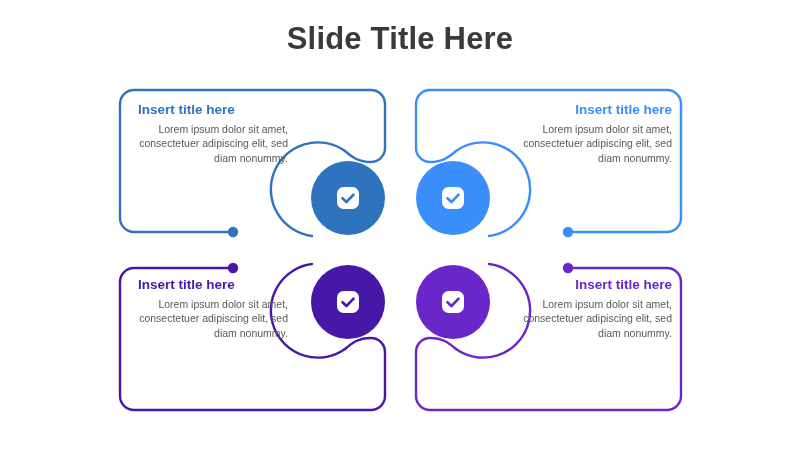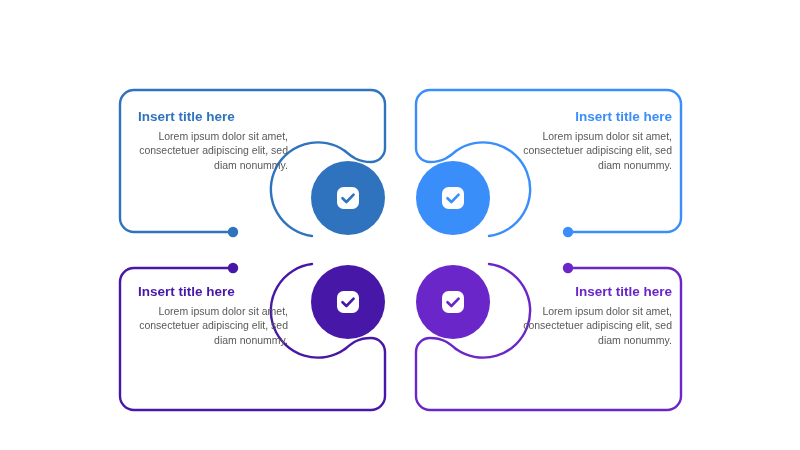--- a/index.html
+++ b/index.html
@@ -39,21 +39,21 @@
     width: 800px;
     height: 450px;
     overflow: visible;
   }
   .text-block {
     position: absolute;
   }
   .panel-title {
     font-size: 13.5px;
     font-weight: bold;
-    margin: 8px 0 4px 0;
+    margin: 1px 0 4px 0;
     line-height: 1.15;
     font-family: "Liberation Sans", sans-serif;
   }
   .panel-body {
     font-size: 10.5px;
     color: #595959;
     line-height: 1.42;
     margin: 0;
     font-family: "Liberation Sans", sans-serif;
     text-align: right;
@@ -65,20 +65,21 @@
   #text-br { left: 522px; top: 276px; width: 150px; text-align: right; }
 
   .check-badge-rect { fill: #ffffff; }
   .check-mark { fill: none; stroke-width: 2.6; stroke-linecap: round; stroke-linejoin: round; }
 </style>
 </head>
 <body>
 
 <div id="slide" style="background: rgb(255, 255, 255);">
 
+  <div id="slide-title" style="color: rgb(58, 58, 58);">Slide Title Here</div>
 
   <svg class="vector-layer" viewBox="0 0 800 450" xmlns="http://www.w3.org/2000/svg">
 
     <g>
 
       <path d="M 233 232 L 134 232 A 14 14 0 0 1 120 218 L 120 104
                A 14 14 0 0 1 134 90 L 371 90
                A 14 14 0 0 1 385 104 L 385 148
                A 14 14 0 0 1 371 162
                C 358 162 352 157 345 151" fill="none" stroke="#2F73BE" stroke-width="2.4" stroke-linecap="round" stroke-linejoin="round"></path>

